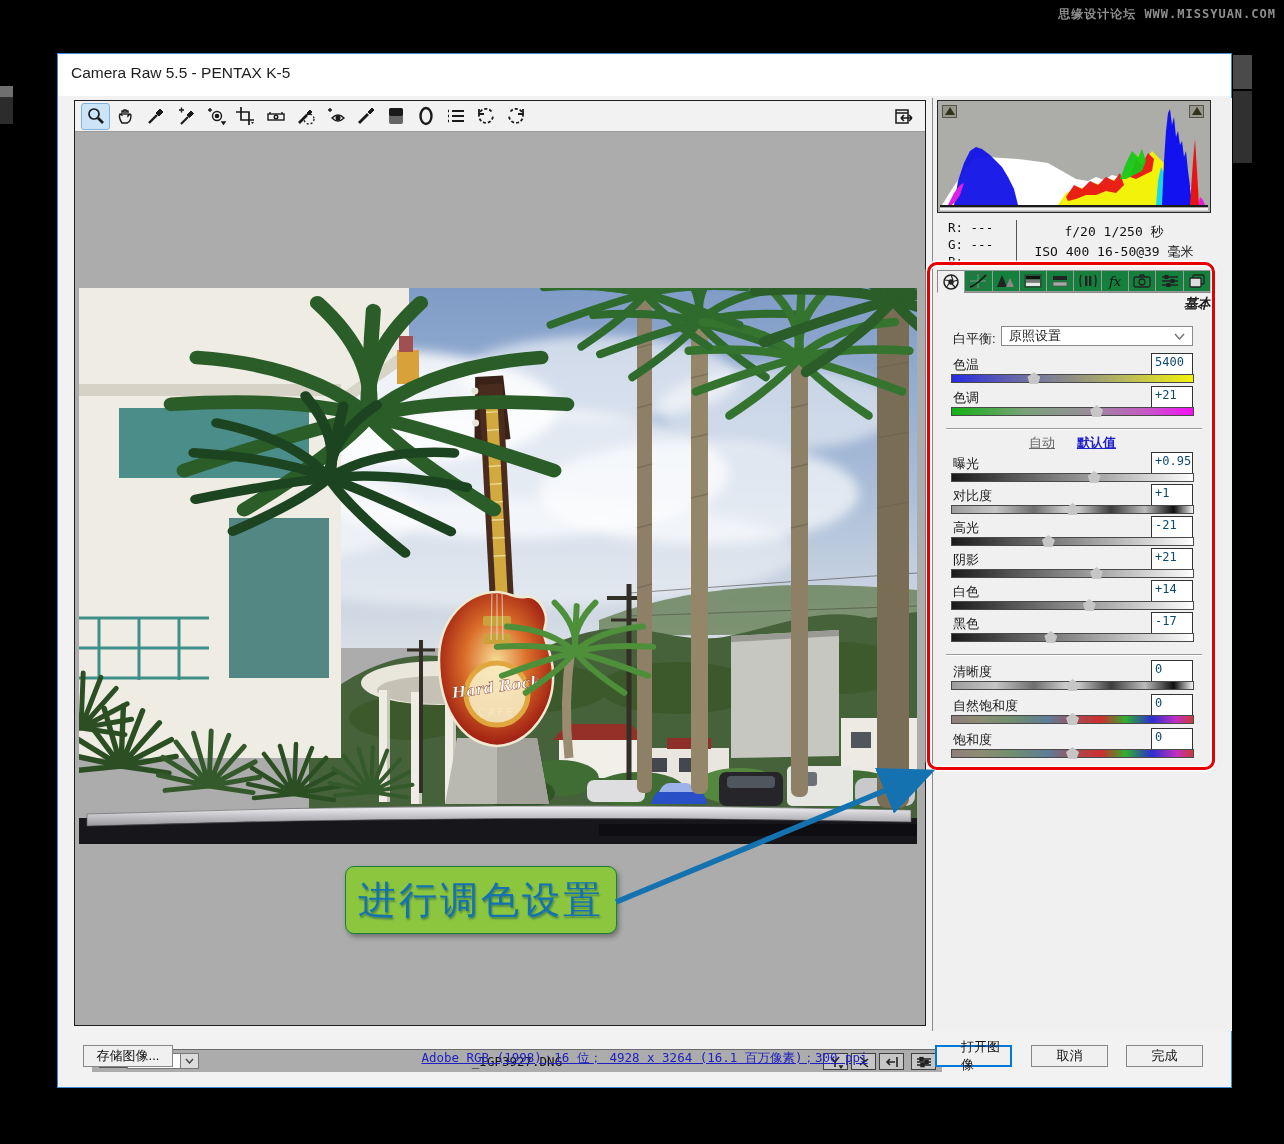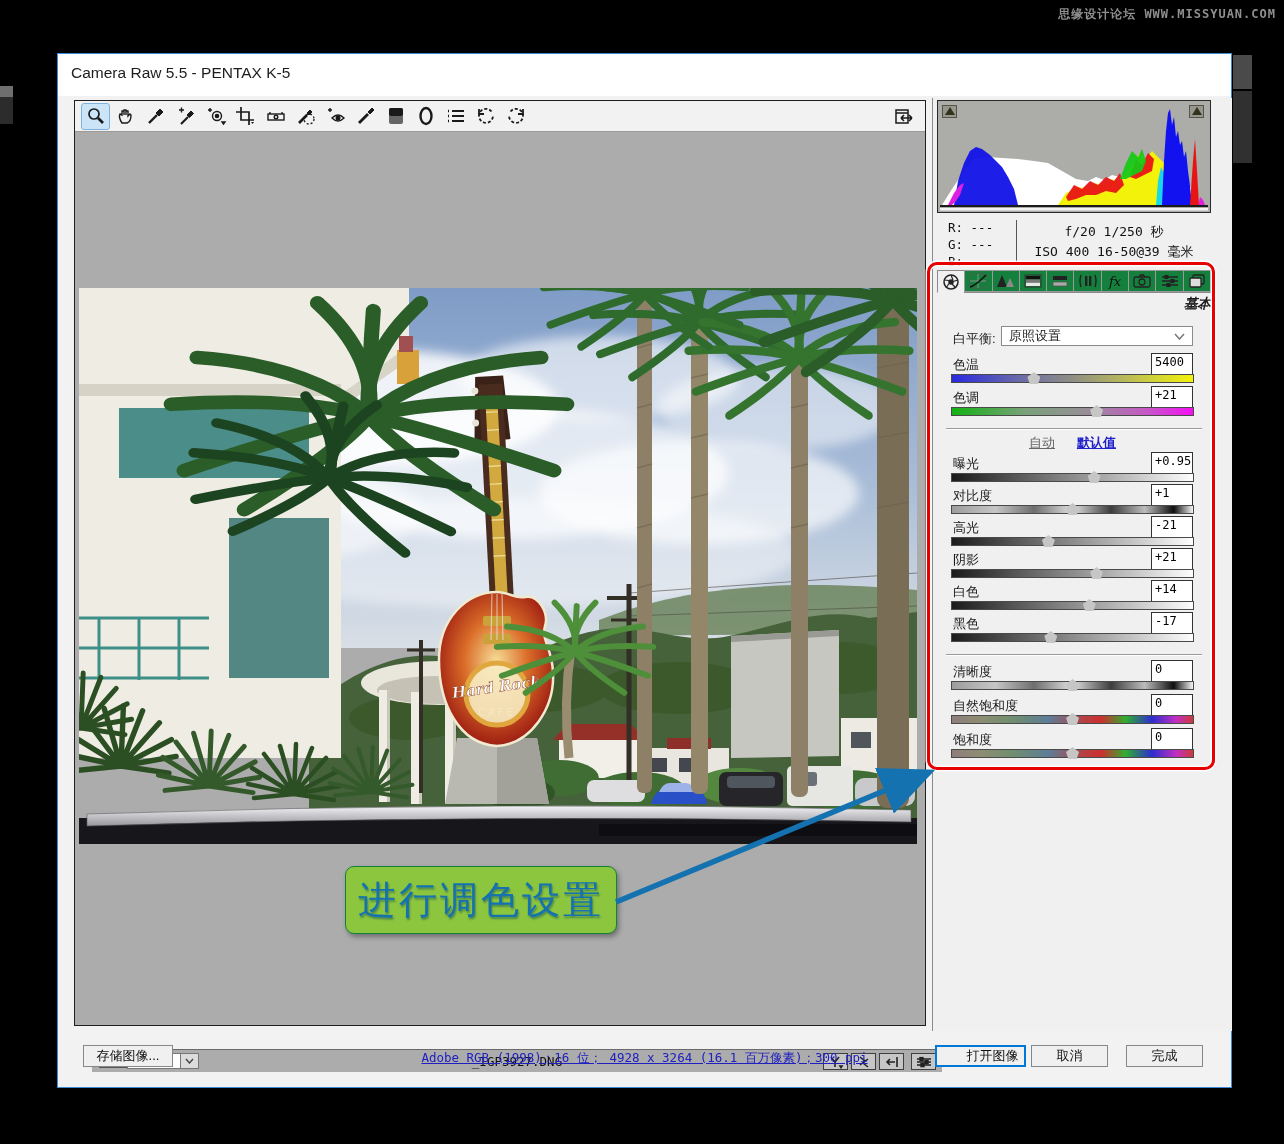--- a/index.html
+++ b/index.html
@@ -63,21 +63,21 @@
   .panel-menu{left:1128px;top:243px;width:17px;height:13px;}
   
   .wb-label{left:895px;top:276px;font-size:13px;color:#1a1a1a;}
   .wb-select{left:943px;top:272px;width:192px;height:20px;background:#fff;border:1px solid #8a8a8a;
              display:flex;align-items:center;justify-content:space-between;padding:0 7px;box-sizing:border-box;}
   .wb-select span{font-size:13px;color:#1a1a1a;}
   
   .srow{left:893px;width:243px;height:30px;}
   .slabel{position:absolute;left:2px;top:0;font-size:13px;color:#1a1a1a;white-space:nowrap;}
   .svalue{position:absolute;right:1px;top:-3px;width:42px;height:26px;background:#fff;border:1px solid #333;
-          font-family:"DejaVu Sans Mono",monospace;font-size:12px;line-height:16px;padding-left:3px;color:#000000;box-sizing:border-box;}
+          font-family:"DejaVu Sans Mono",monospace;font-size:12px;line-height:16px;padding-left:3px;color:#0c4a6e;box-sizing:border-box;}
   .strack{position:absolute;left:0;right:0;top:18px;height:7px;border:1px solid #4a4a4a;box-sizing:content-box;}
   .sthumb{position:absolute;top:-3px;width:13px;height:12px;background:#c6c6c6;
           clip-path:polygon(50% 0,100% 42%,82% 100%,18% 100%,0 42%);filter:drop-shadow(0 1px 1px rgba(0,0,0,.6));}
   .track-gray{background:linear-gradient(90deg,#1b1b1b,#fdfdfd);}
   .track-temperature{background:linear-gradient(90deg,#2a2ae0 0%,#6a6aa8 28%,#8f8f85 50%,#b9b95a 72%,#f2f20c 100%);}
   .track-tint{background:linear-gradient(90deg,#12b212 0%,#79a179 30%,#968f96 55%,#c55ac5 80%,#f312f3 100%);}
   .track-contrast{background:linear-gradient(90deg,#9c9c9c,#c6c6c6 18%,#6e6e6e 34%,#e0e0e0 50%,#3c3c3c 66%,#bdbdbd 80%,#0e0e0e 92%,#f5f5f5);}
   .track-rainbow{background:linear-gradient(90deg,#8e7d7d 0%,#8d8d72 12%,#6f8d6f 26%,#5d7d99 40%,#b84040 55%,#cc2f2f 62%,#2fae2f 72%,#2d2dd0 83%,#c22fc2 93%,#cc3a3a 100%);}
   .sdivider{left:888px;width:256px;height:1px;background:#9a9a9a;border-bottom:1px solid #fff;}
   .links-row{left:893px;width:243px;text-align:center;font-size:13px;}
@@ -91,21 +91,21 @@
   .callout{left:345px;top:866px;width:272px;height:68px;background:#8CC63E;border:1px solid #15803d;border-radius:9px;
            box-sizing:border-box;display:flex;align-items:center;justify-content:center;
            box-shadow:2px 3px 5px rgba(0,0,0,.35);}
   .callout span{font-family:"DejaVu Serif","Liberation Serif",serif;font-size:38px;color:#1472B0;letter-spacing:3px;
            text-shadow:1px 2px 2px rgba(0,60,90,.45);white-space:nowrap;}
   .arrow-svg{left:608px;top:760px;pointer-events:none;}
   
   .footer-btn{height:22px;background:#F0F0F0;border:1px solid #878787;font-size:13px;color:#111;
               display:flex;align-items:center;justify-content:center;box-sizing:border-box;}
   .save-btn{left:25px;top:991px;width:90px;}
-  .open-btn{left:877px;top:991px;width:91px;border:2px solid #0078D7;padding-left:24px;}
+  .open-btn{left:877px;top:991px;width:77px;border:2px solid #0078D7;padding-left:24px;}
   .cancel-btn{left:973px;top:991px;width:77px;}
   .done-btn{left:1068px;top:991px;width:77px;}
   .workflow{left:0;top:994px;width:100%;text-align:center;}
   .workflow a{font-family:"DejaVu Sans Mono",monospace;font-size:12.5px;color:#2020c0;text-decoration:underline;}
 </style>
 </head>
 <body>
 
 <div id="screen">
 

